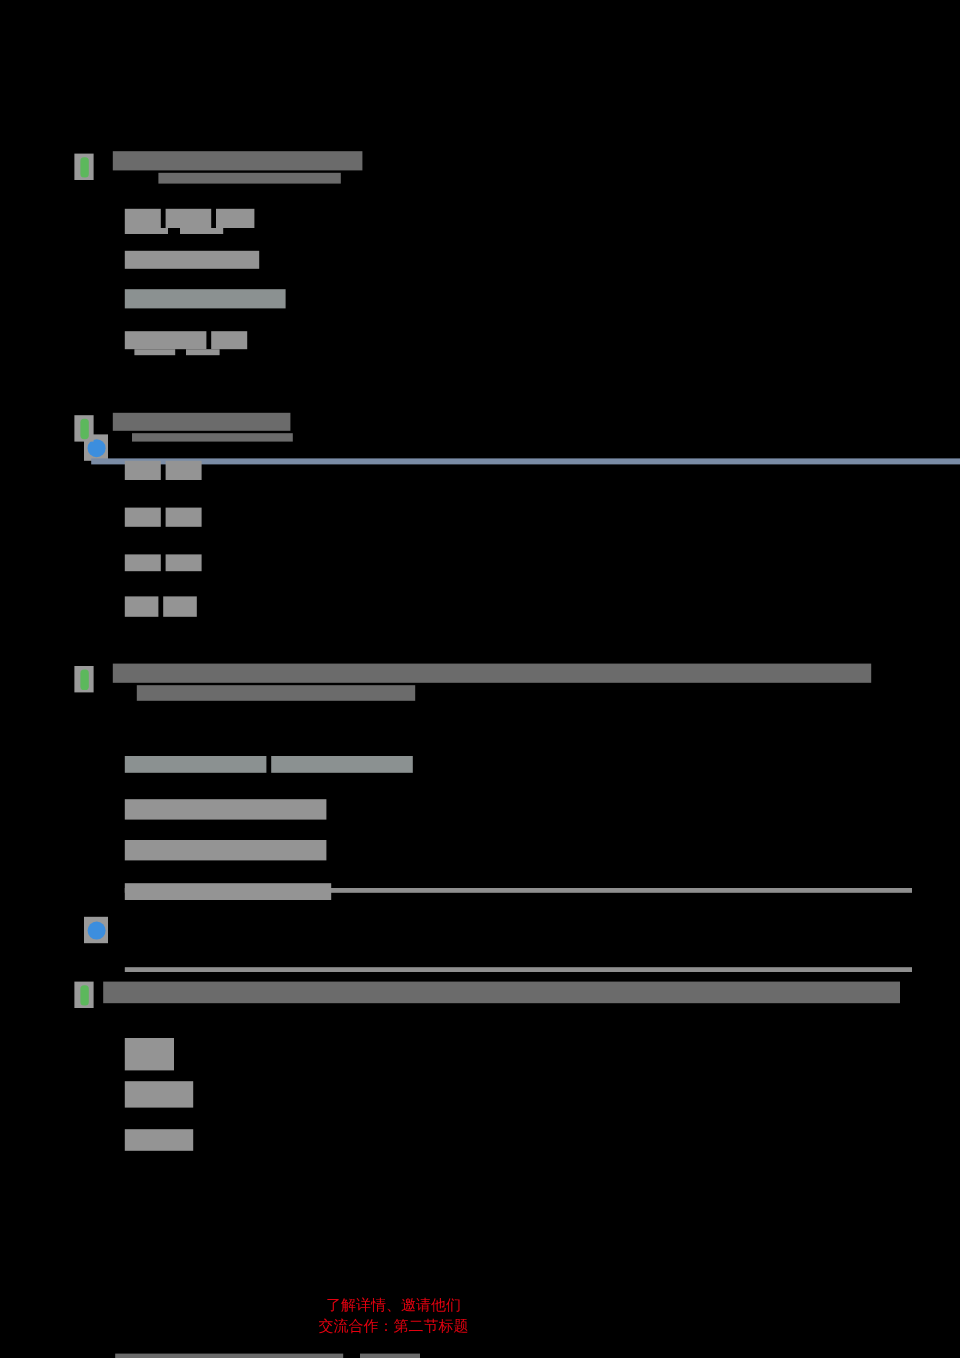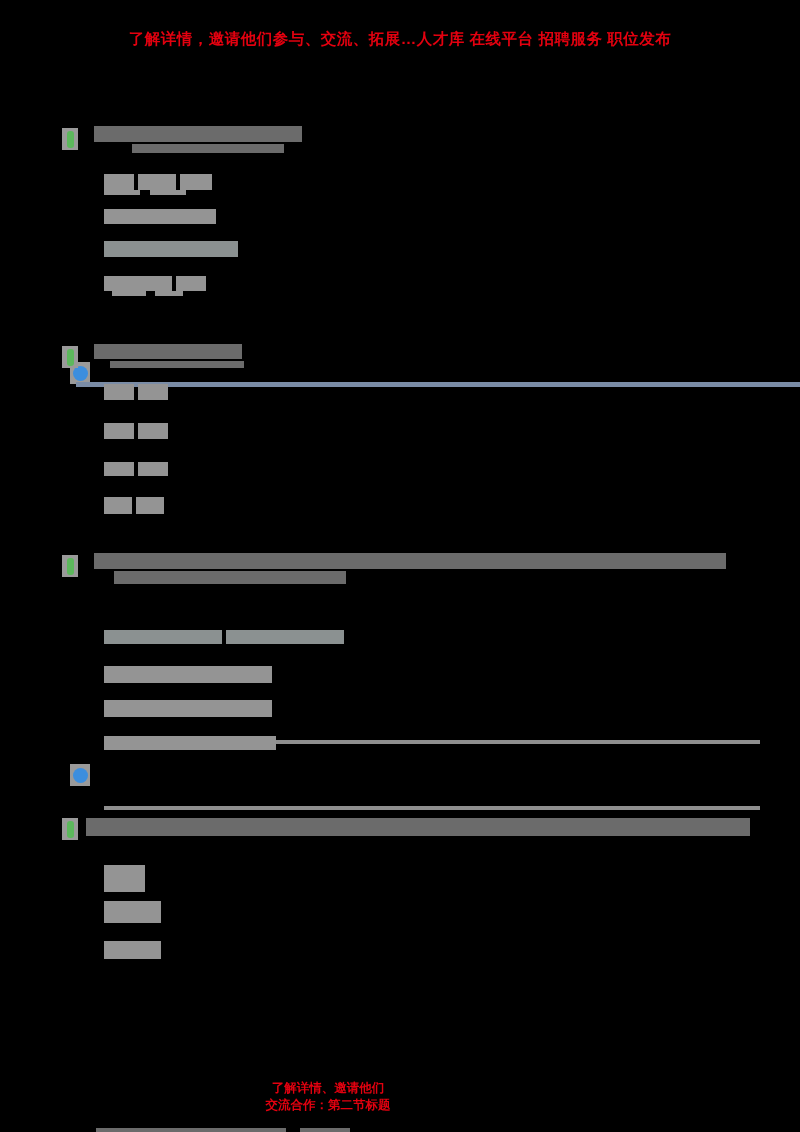--- a/index.html
+++ b/index.html
@@ -43,21 +43,21 @@
   }
 
   
   .doc-footer {
     position: absolute;
     left: 0;
     top: 1080px;
     width: 656px;
     text-align: center;
     font-size: 12.5px;
-    font-weight: bold;
+    font-weight: normal;
     line-height: 17px;
     color: #e3000f;
     filter: blur(0.35px);
   }
   .doc-footer .fline { display: block; }
 
   
   .section { position: absolute; left: 0; width: 800px; }
 
   
@@ -155,21 +155,20 @@
     overflow: hidden;
     clip: rect(0 0 0 0);
     white-space: nowrap;
   }
 </style>
 </head>
 <body>
 
 <div class="page">
 
-  <div class="doc-title">了解详情，邀请他们参与、交流、拓展…人才库  ﻿在线平台 招聘服务  职位发布</div>
 
   <div class="section" style="top:126px;">
 
     <div class="sec-head">
       <span class="bar-icon">
           <i></i>
         </span>
       <span class="sec-head-text">
         <span class="redact lvl1" style="width:208px;height:16px;"></span>
         <span class="redact lvl1" style="width:152px;height:9px;margin-left:38px;"></span>

